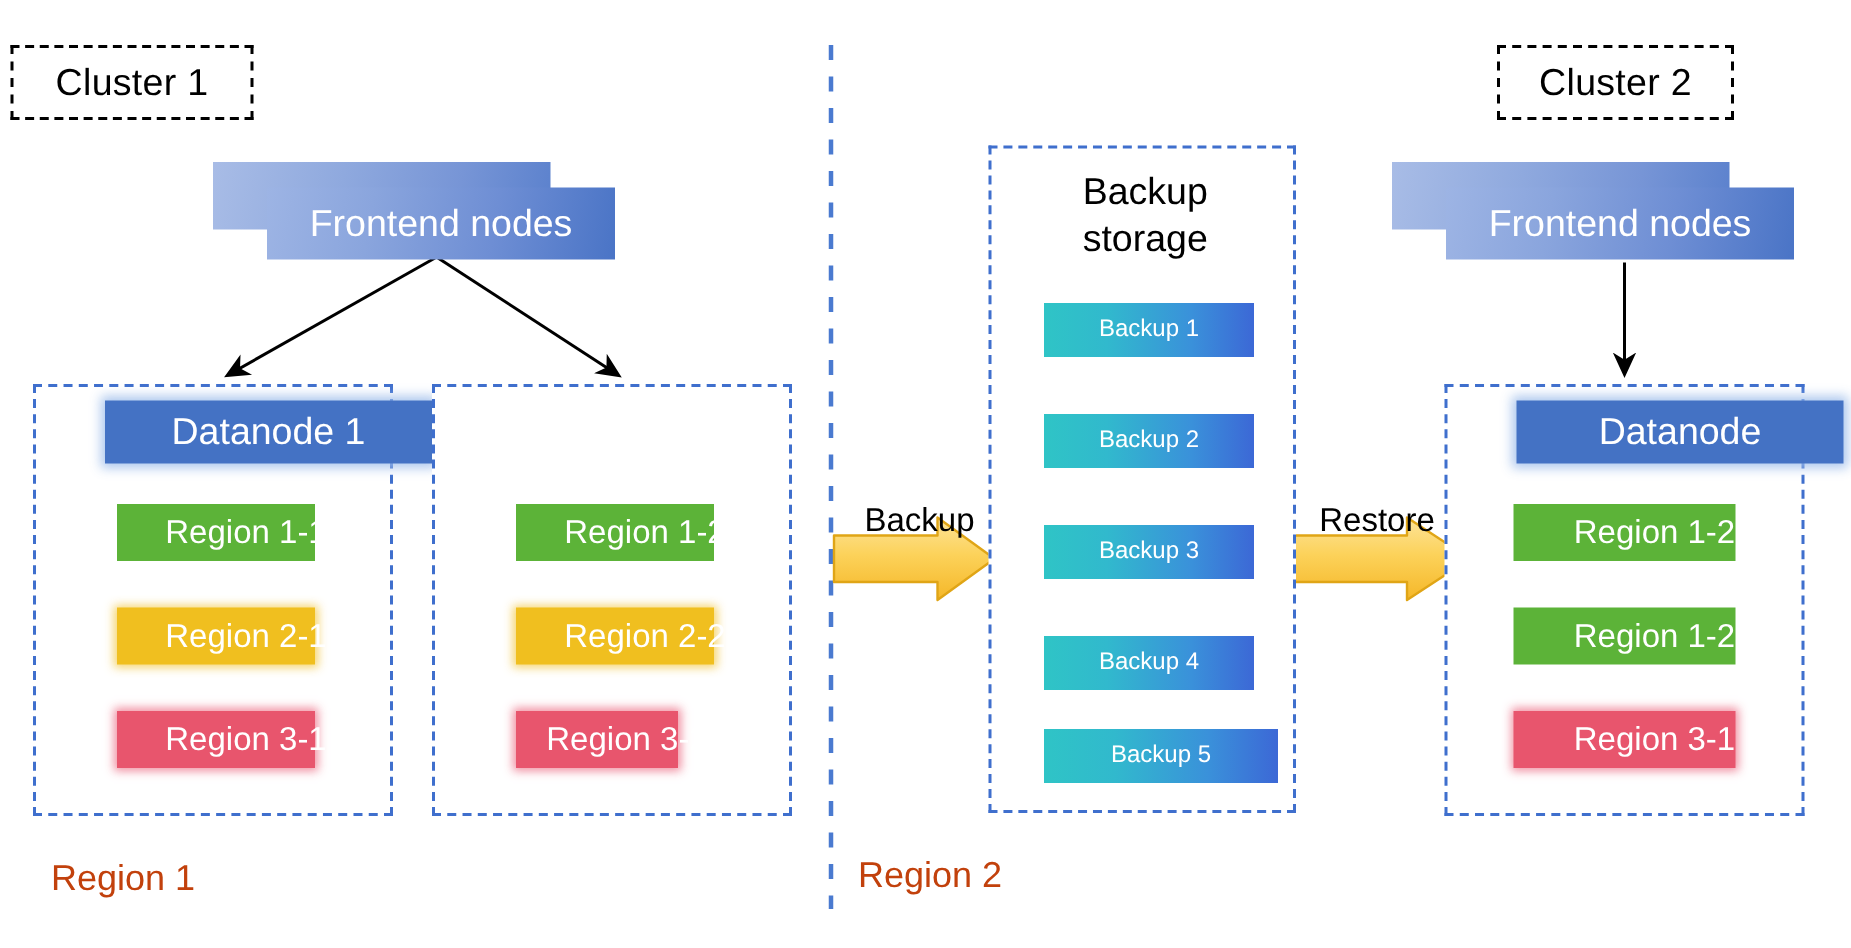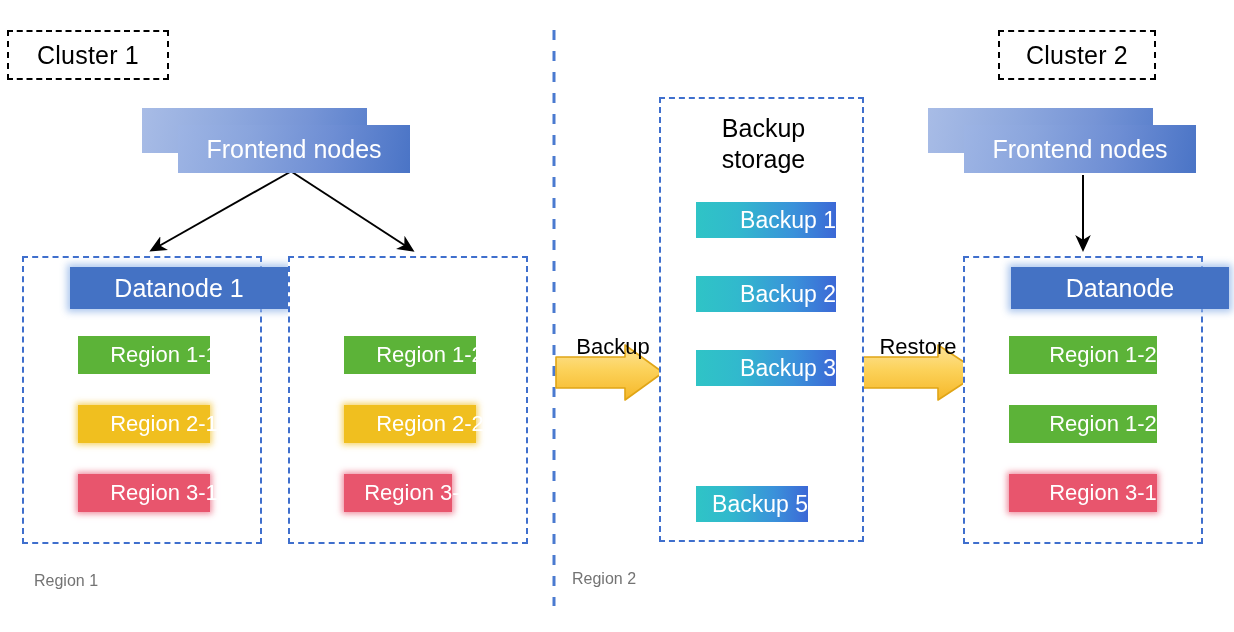--- a/index.html
+++ b/index.html
@@ -89,31 +89,31 @@
   }
   .storage-title {
     text-align: center;
     color: #000000;
     font-size: 25px;
     line-height: 1.22;
   }
   .backup-chip {
     background: linear-gradient(90deg, #2fc4c6 0%, #31b9cd 30%, #3a91da 70%, #3c68d6 100%);
     color: #ffffff;
-    font-size: 23px;
-    display: flex;
-    align-items: center;
-    justify-content: flex-end;
+    font-size: 16px;
+    display: flex;
+    align-items: center;
+    justify-content: center;
     white-space: nowrap;
   }
 
   
   .plain-label {
-    color: #737373;
-    font-size: 16px;
+    color: #c2410c;
+    font-size: 24px;
     white-space: nowrap;
   }
   .flow-label {
     color: #000000;
     font-size: 22px;
     white-space: nowrap;
     text-align: center;
   }
 
   
@@ -208,21 +208,24 @@
     </div>
     <div class="abs backup-chip" style="left:35px; top:103px; width:140px; height:36px;">
       <span>Backup 1</span>
     </div>
     <div class="abs backup-chip" style="left:35px; top:177px; width:140px; height:36px;">
       <span>Backup 2</span>
     </div>
     <div class="abs backup-chip" style="left:35px; top:251px; width:140px; height:36px;">
       <span>Backup 3</span>
     </div>
-    <div class="abs backup-chip" style="left:35px; top:387px; width:112px; height:36px;">
+    <div class="abs backup-chip" style="left:35px; top:325px; width:140px; height:36px;">
+      <span>Backup 4</span>
+    </div>
+    <div class="abs backup-chip" style="left:35px; top:387px; width:156px; height:36px;">
       <span>Backup 5</span>
     </div>
   </div>
 
   <div class="abs plain-label" style="left:572px; top:570px;">
     <span>Region 2</span>
   </div>
 
   <div class="abs flow-label" style="left:866px; top:334px; width:104px;">
     <span>Restore</span>

